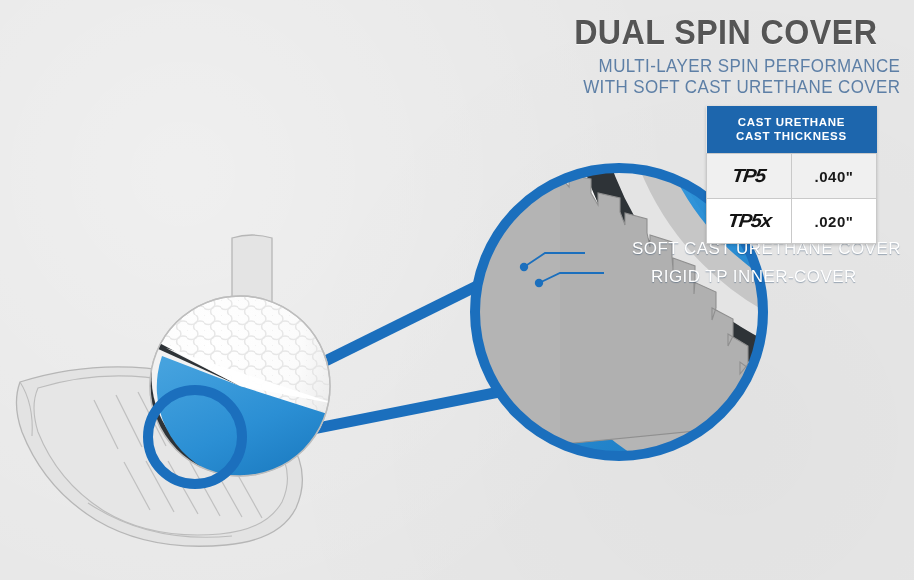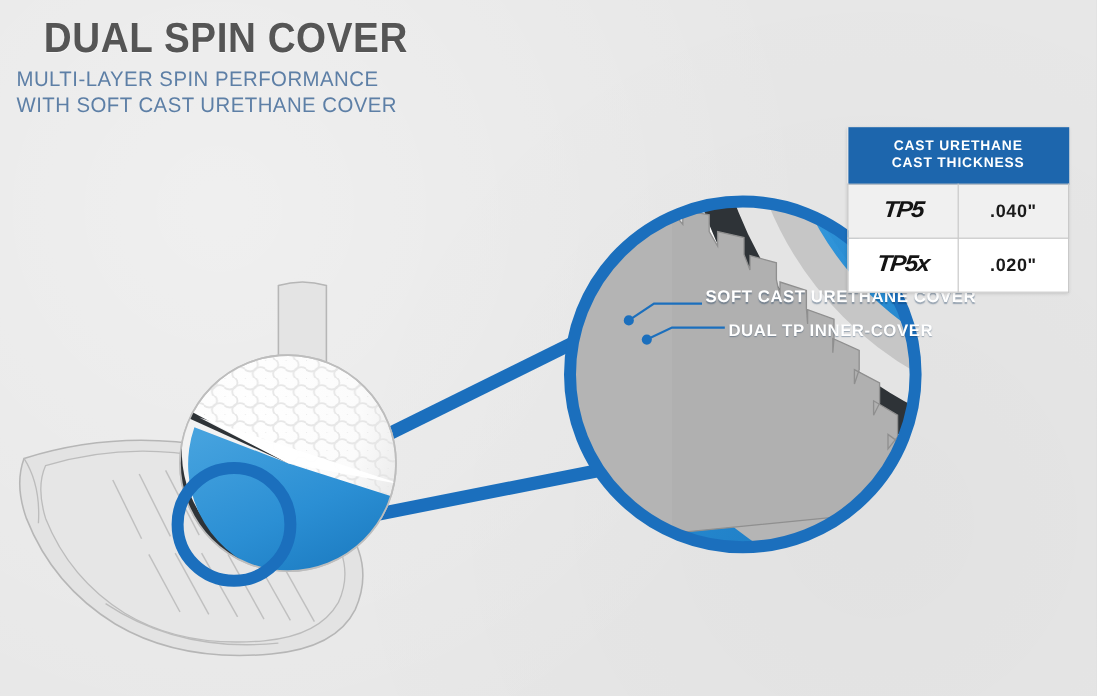--- a/index.html
+++ b/index.html
@@ -22,21 +22,21 @@
     pointer-events: none;
     background-image:
       radial-gradient(circle at 20% 30%, rgba(255,255,255,.35), rgba(255,255,255,0) 60%),
       radial-gradient(circle at 80% 75%, rgba(0,0,0,.025), rgba(0,0,0,0) 55%);
   }
 
   
   .header {
     position: absolute;
     top: 0; left: 0; right: 0;
-    text-align: left;
+    text-align: right;
     z-index: 6;
   }
   .title {
     margin: 0;
     padding-top: 12px;
     font-size: 35px;
     font-weight: bold;
     letter-spacing: 0.5px;
     color: #555555;
     font-family: "Liberation Sans Narrow", "Liberation Sans", sans-serif;
@@ -51,21 +51,21 @@
     color: #5d7fa6;
     letter-spacing: 0.4px;
     transform: scaleX(0.97);
   }
 
   
   .spec-table {
     position: absolute;
     left: 706px;
     top: 106px;
-    width: 185px;
+    width: 171px;
     border-collapse: collapse;
     z-index: 8;
     box-shadow: 0 1px 3px rgba(0,0,0,.18);
   }
   .spec-table th {
     background: #1d66ad;
     color: #ffffff;
     font-size: 11.5px;
     font-weight: bold;
     letter-spacing: 0.7px;
@@ -101,27 +101,28 @@
   .art {
     position: absolute;
     inset: 0;
     z-index: 3;
   }
 
   
   .callout {
     position: absolute;
     color: #ffffff;
-    font-size: 14px;
-    font-weight: bold;
+    font-size: 17px;
+    font-weight: normal;
     letter-spacing: 0.45px;
     white-space: nowrap;
     z-index: 7;
     font-family: "Liberation Sans Narrow", "Liberation Sans", sans-serif;
     text-shadow: 0 1px 1px rgba(0,40,80,.35);
+    margin-left: 44px;
   }
   .callout-1 { left: 588px; top: 239px; }
   .callout-2 { left: 607px; top: 267px; }
 </style>
 </head>
 <body>
 
 <div id="stage">
 
   <svg class="art" viewBox="0 0 914 580" width="914" height="580" xmlns="http://www.w3.org/2000/svg">
@@ -310,21 +311,21 @@
       <path d="M524,267 L545,253 L585,253"></path>
       <path d="M539,283 L560,273 L604,273"></path>
     </g>
     <g fill="#1b6fbd">
       <circle cx="524" cy="267" r="4.2"></circle>
       <circle cx="539" cy="283" r="4.2"></circle>
     </g>
   </svg>
 
   <div class="callout callout-1">SOFT CAST URETHANE COVER</div>
-  <div class="callout callout-2">DUAL TP INNER-COVER</div>
+  <div class="callout callout-2">RIGID TP INNER-COVER</div>
 
   <div class="header">
     <h1 class="title">DUAL SPIN COVER</h1>
     <p class="subtitle">
       <span>MULTI-LAYER SPIN PERFORMANCE</span><br>
       <span>WITH SOFT CAST URETHANE COVER</span>
     </p>
   </div>
 
   <table class="spec-table">

